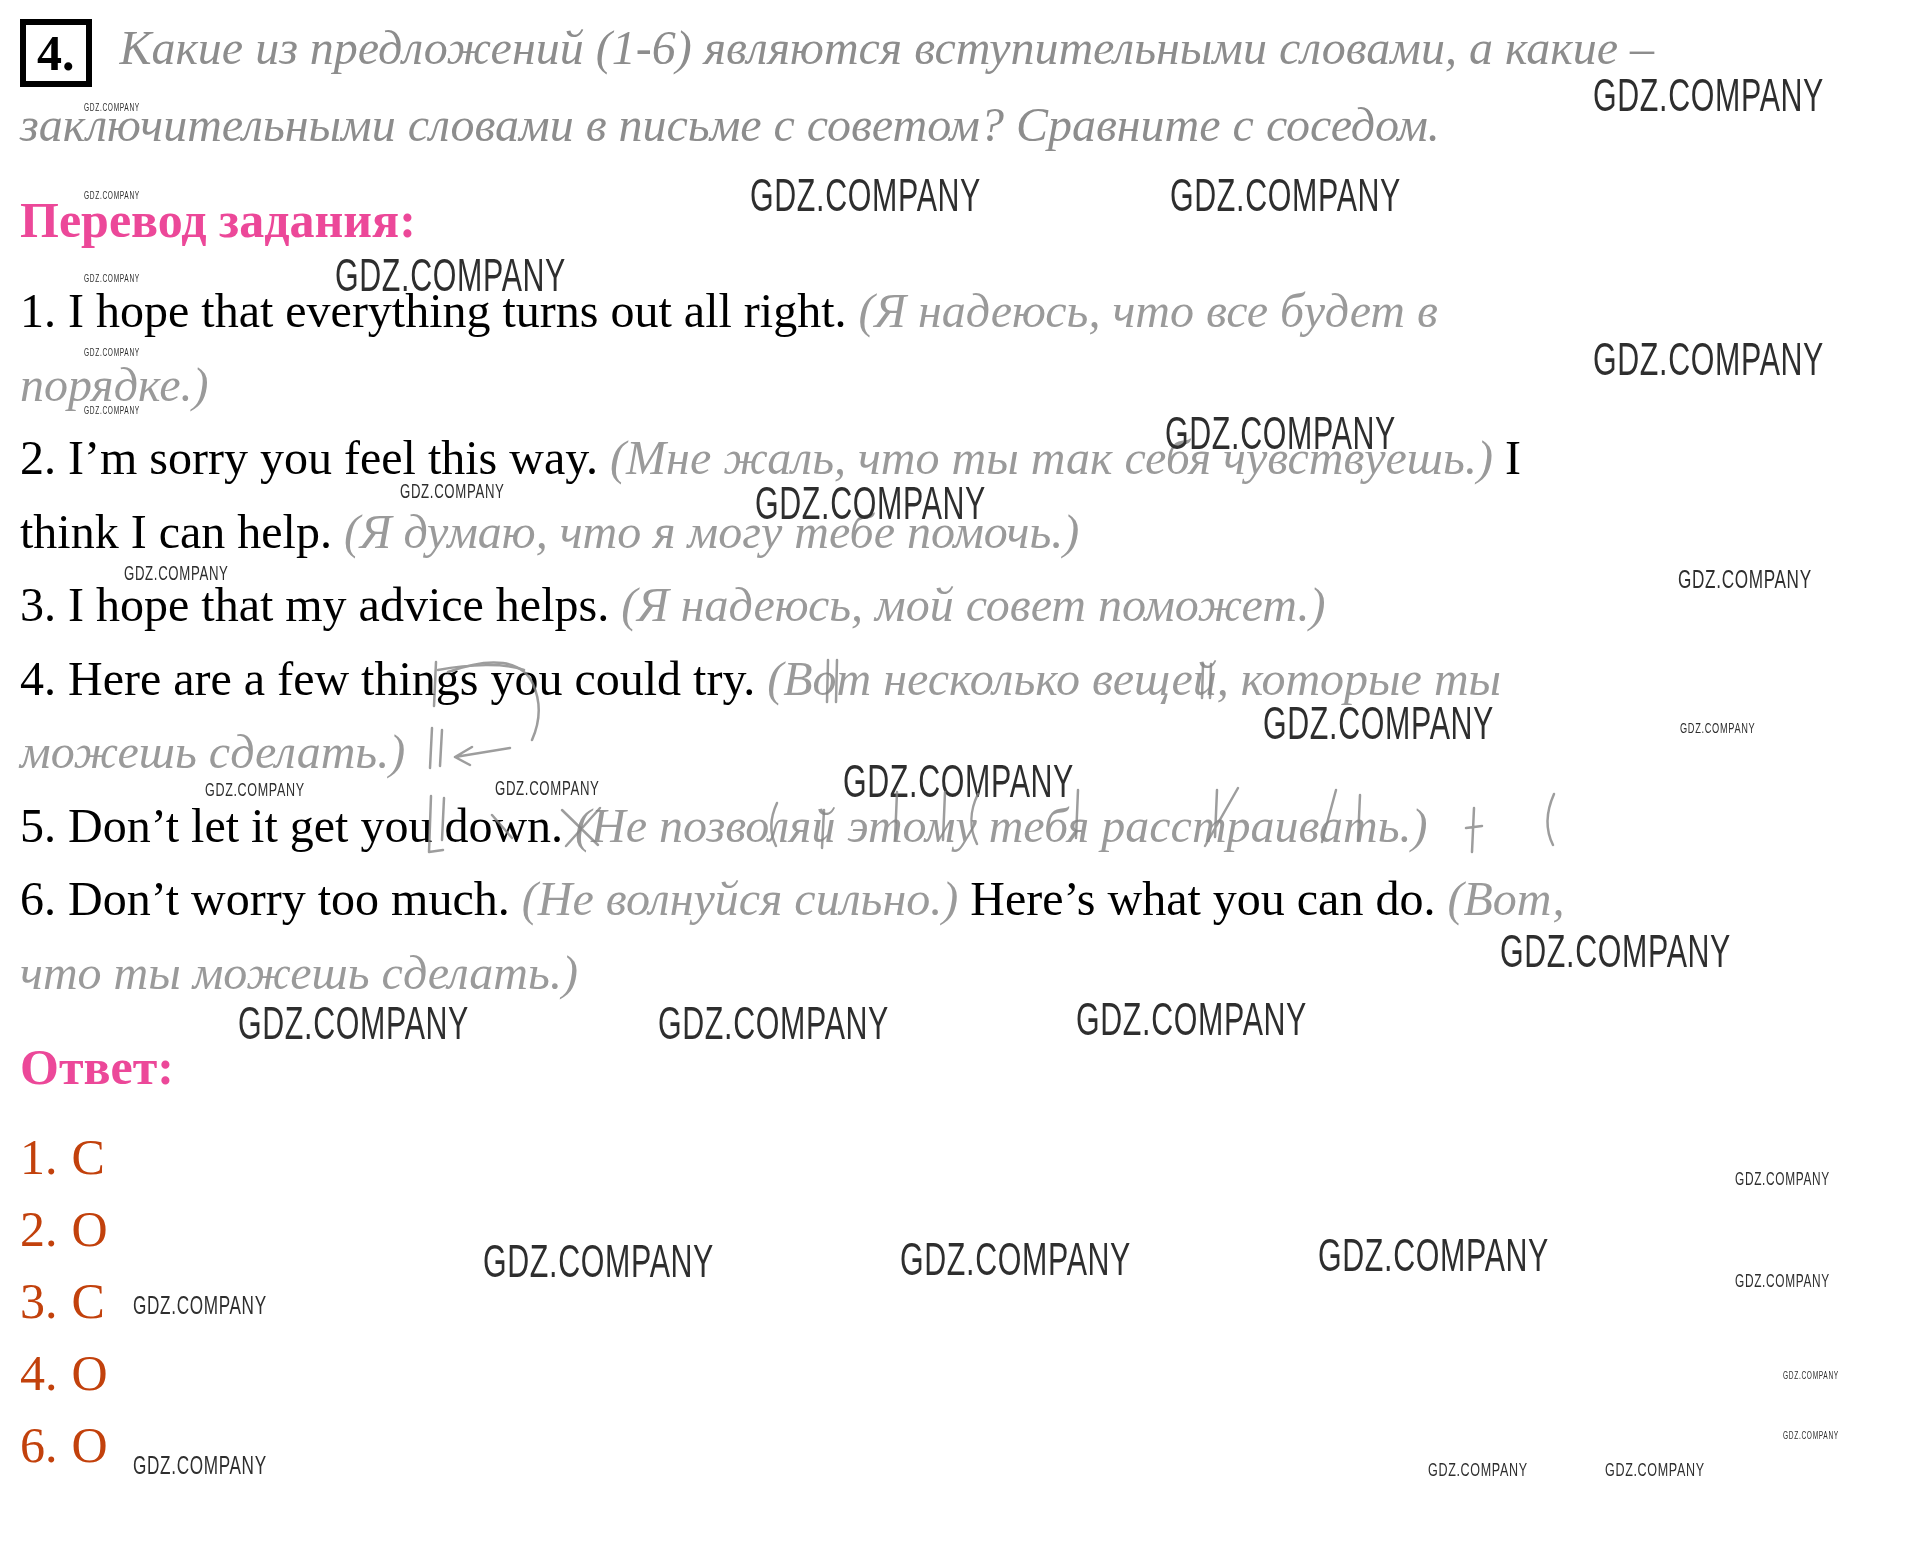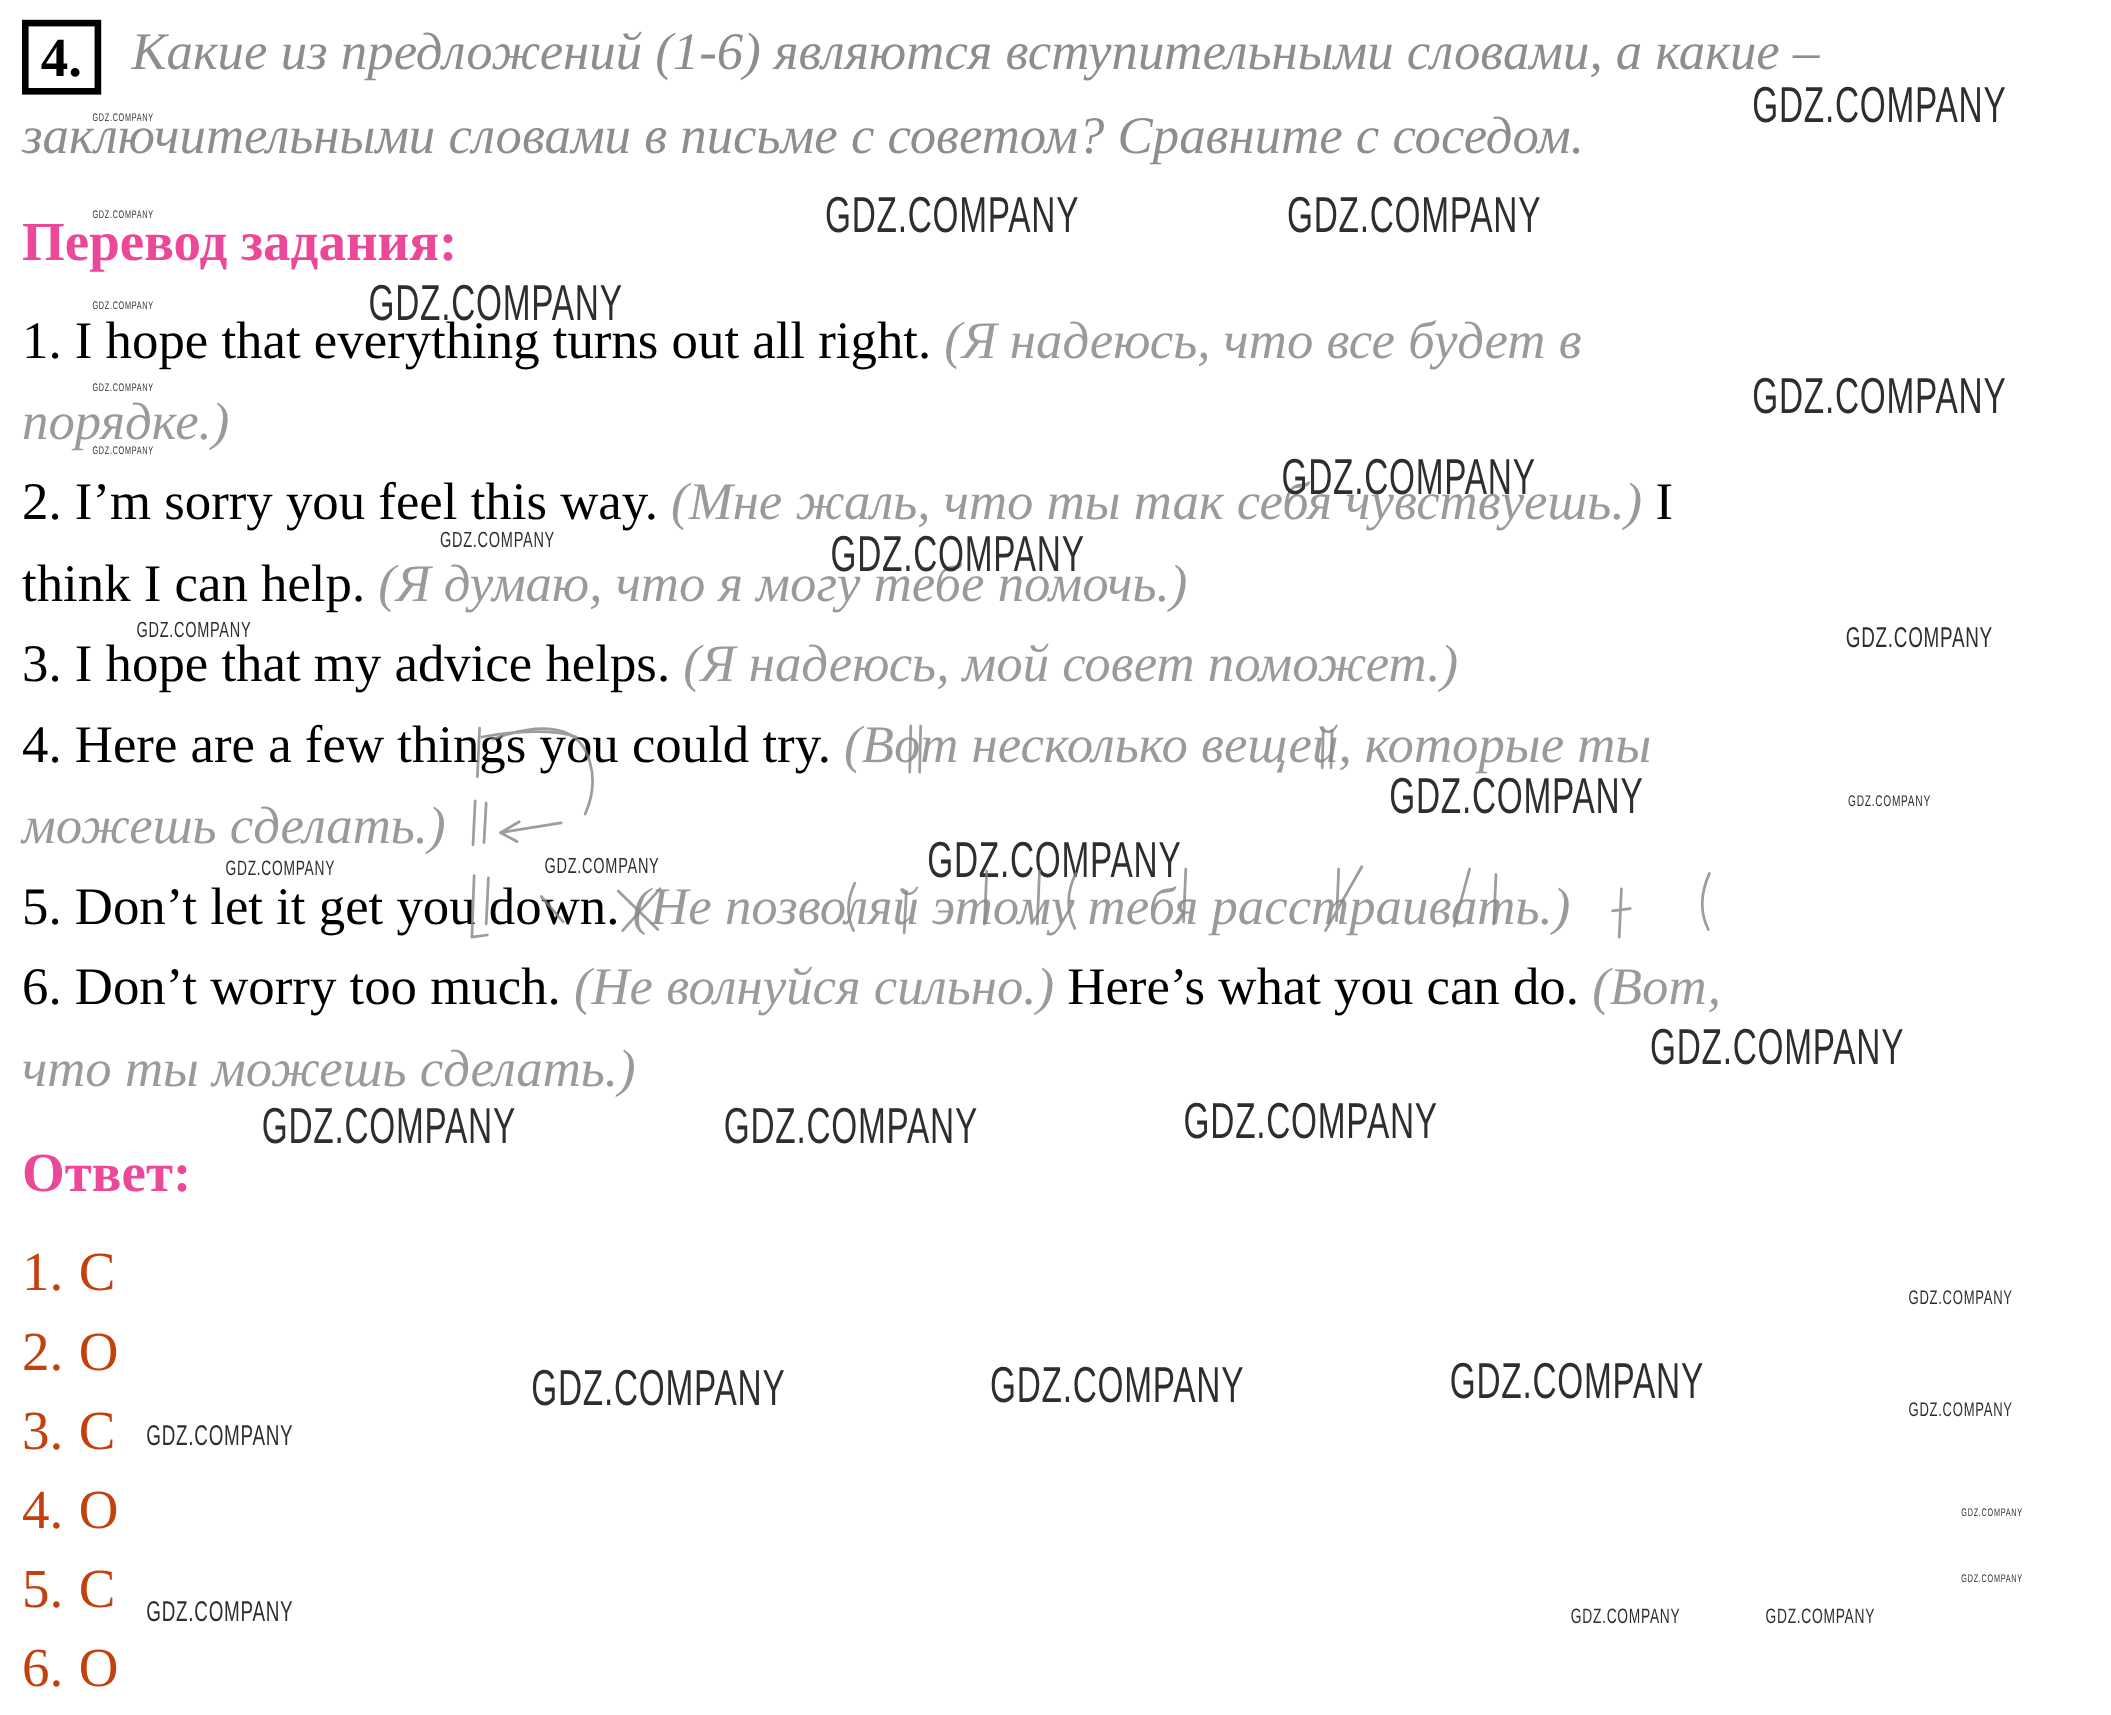--- a/index.html
+++ b/index.html
@@ -139,17 +139,16 @@
       <div class="t-line"><span class="seg ru">что ты можешь сделать.)</span></div>
     </div>
 
   <h2 class="section-heading answer">Ответ:</h2>
 
   <div class="answers" id="answer-list">
       <div class="answer-row"><span>1.</span><span class="answer-value">C</span></div>
       <div class="answer-row"><span>2.</span><span class="answer-value">O</span></div>
       <div class="answer-row"><span>3.</span><span class="answer-value">C</span></div>
       <div class="answer-row"><span>4.</span><span class="answer-value">O</span></div>
-      <div class="answer-row"><span>5.</span><span class="answer-value">C</span></div>
       <div class="answer-row"><span>6.</span><span class="answer-value">O</span></div>
     </div>
 
 </div>
 
 </body></html>

